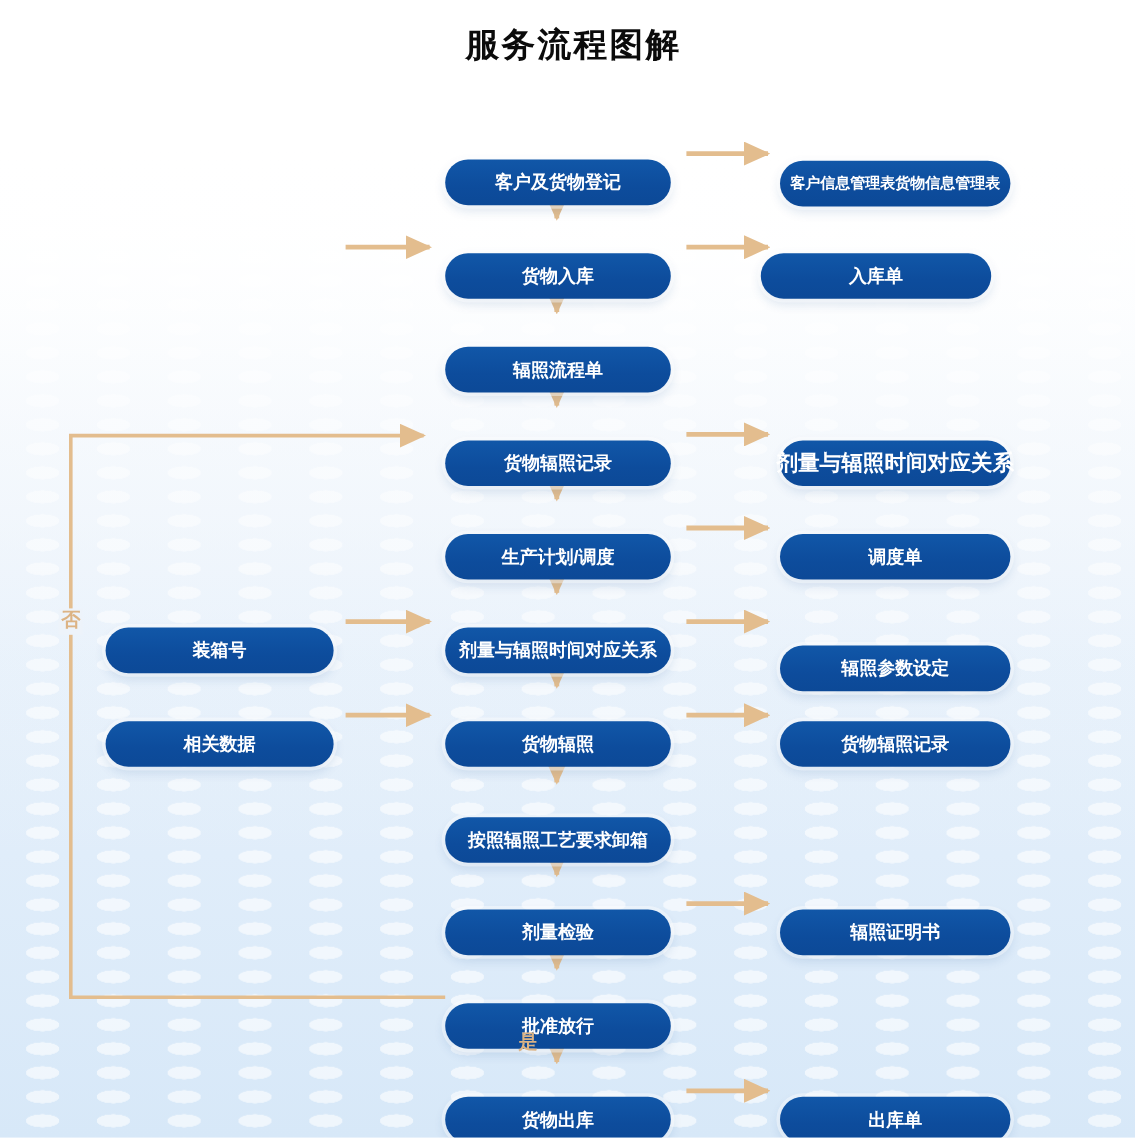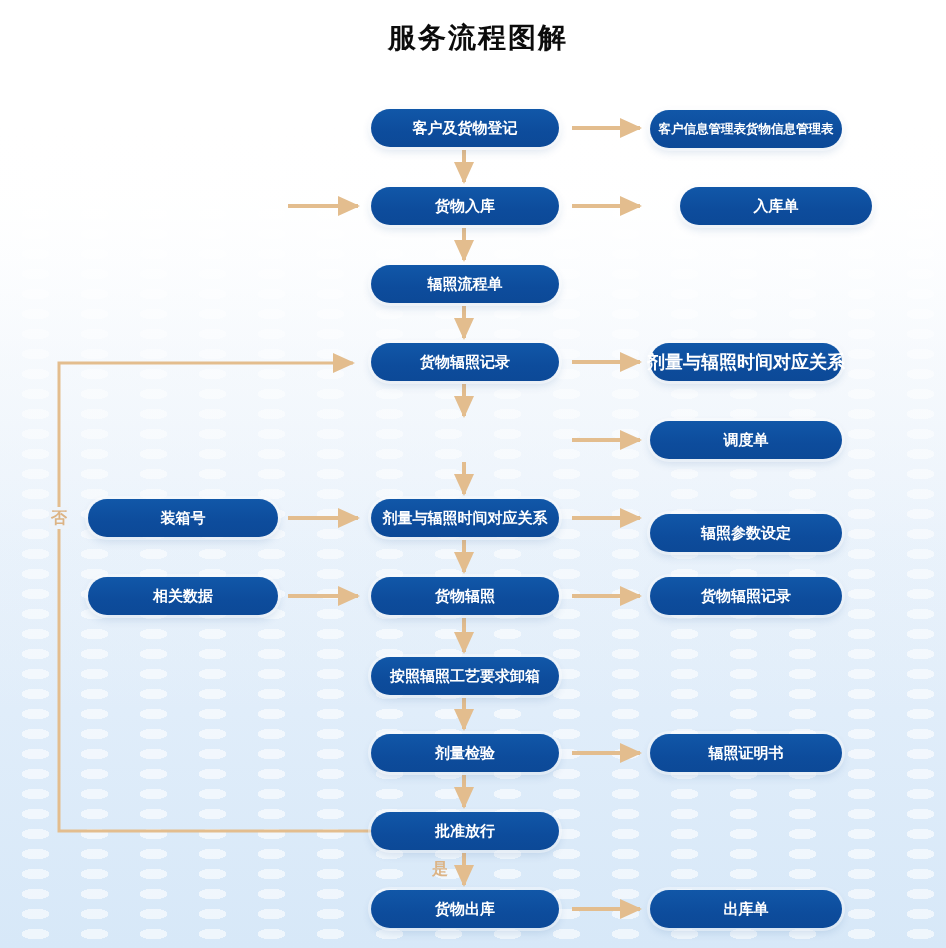--- a/index.html
+++ b/index.html
@@ -16,21 +16,21 @@
   .title{
     position:absolute;top:14px;left:0;width:946px;text-align:center;
     font-size:28px;font-weight:800;color:#0b0b0b;letter-spacing:2px;margin:5px;
   }
   .node{
     position:absolute;height:38px;border-radius:19px;
     background:linear-gradient(180deg,#1157a8 0%,#0d4c9c 60%,#0c4997 100%);
     color:#ffffff;font-weight:bold;font-size:15px;
     display:flex;align-items:center;justify-content:center;
     box-shadow:0 0 0 3px rgba(255,255,255,0.42),0 4px 10px rgba(21,73,144,0.16);
-    white-space:nowrap;text-align:center;
+    white-space:nowrap;text-align:center;margin-top:24px;
   }
   .fs-sm{font-size:12.5px;}
   .fs-md{font-size:18px;}
   svg.connectors{position:absolute;left:0;top:0;z-index:1;}
   .node{z-index:2;}
   .decision{
     position:absolute;z-index:3;color:#dcb384;font-weight:bold;font-size:16px;
     transform:translate(-50%,-50%);line-height:1;
   }
   .decision.no{background:#edf3fa;padding:3px 2px;}
@@ -83,20 +83,23 @@
     </div>
   <div class="node" style="left:371px;top:187px;width:188px">
       <span>货物入库</span>
     </div>
   <div class="node" style="left:371px;top:265px;width:188px">
       <span>辐照流程单</span>
     </div>
   <div class="node" style="left:371px;top:343px;width:188px">
       <span>货物辐照记录</span>
     </div>
+  <div class="node" style="left:371px;top:421px;width:188px">
+      <span>生产计划/调度</span>
+    </div>
   <div class="node" style="left:371px;top:499px;width:188px">
       <span>剂量与辐照时间对应关系</span>
     </div>
   <div class="node" style="left:371px;top:577px;width:188px">
       <span>货物辐照</span>
     </div>
   <div class="node" style="left:371px;top:657px;width:188px">
       <span>按照辐照工艺要求卸箱</span>
     </div>
   <div class="node" style="left:371px;top:734px;width:188px">
@@ -112,21 +115,21 @@
   <div class="node" style="left:88px;top:577px;width:190px">
       <span>相关数据</span>
     </div>
   <div class="node" style="left:88px;top:499px;width:190px">
       <span>装箱号</span>
     </div>
 
   <div class="node fs-sm" style="left:650px;top:110px;width:192px">
       <span>客户信息管理表货物信息管理表</span>
     </div>
-  <div class="node" style="left:680px;top:187px;width:192px">
+  <div class="node" style="left:634px;top:187px;width:192px">
       <span>入库单</span>
     </div>
   <div class="node fs-md" style="left:650px;top:343px;width:192px">
       <span>剂量与辐照时间对应关系</span>
     </div>
   <div class="node" style="left:650px;top:421px;width:192px">
       <span>调度单</span>
     </div>
   <div class="node" style="left:650px;top:514px;width:192px">
       <span>辐照参数设定</span>

